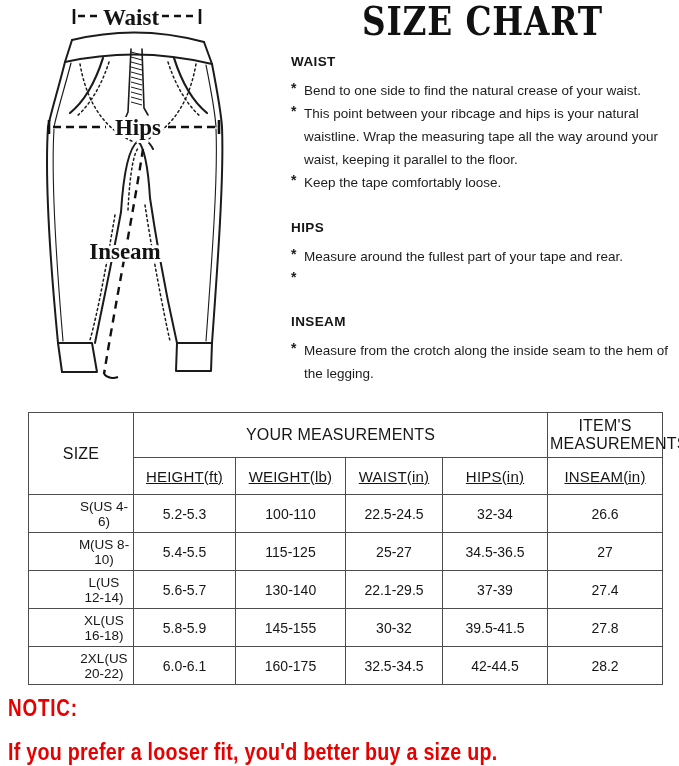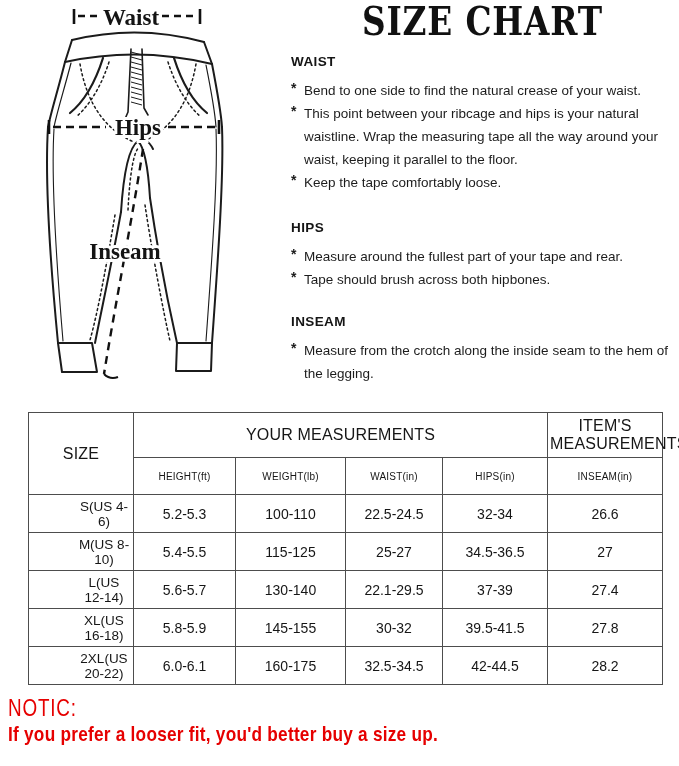--- a/index.html
+++ b/index.html
@@ -63,33 +63,33 @@
     table-layout:fixed;
     font-size:14px; color:#161616;
   }
   .size-table th, .size-table td {
     border:1px solid #4d4d4d;
     text-align:center; vertical-align:middle;
     font-weight:normal;
     padding:0 2px;
   }
   .size-table .hrow1 th { height:45px; font-size:16px; letter-spacing:.2px; }
-  .size-table .hrow2 th { height:37px; font-size:10px; letter-spacing:.2px; }
+  .size-table .hrow2 th { height:37px; font-size:15px; letter-spacing:.2px;text-decoration:underline; }
   .size-table tbody td { height:38px; }
   .size-table td.size-cell { font-size:13.5px;padding-left:48px; }
 
   
   .notice { position:absolute; left:8px; top:695px; }
   .cond { display:inline-block; transform:scaleX(.82); transform-origin:0 50%; white-space:nowrap; }
   .notice-heading {
-    font-size:23px; font-weight:normal; letter-spacing:1px; color:#e60000;
+    font-size:23px; font-weight:bold; letter-spacing:1px; color:#e60000;
   }
   .notice-text {
-    margin-top:0;
-    font-size:21px; font-weight:bold; letter-spacing:.3px; color:#e60000;
+    margin-top:16px;
+    font-size:24px; font-weight:bold; letter-spacing:.3px; color:#e60000;
   }
 </style>
 </head>
 <body>
 
 <div class="canvas">
 
   <div class="pants-wrap">
     <svg viewBox="0 0 290 400" width="290" height="400" xmlns="http://www.w3.org/2000/svg">
 
@@ -159,21 +159,21 @@
   <div class="section" id="sec-waist">
     <div class="sec-heading">WAIST</div>
     <div class="bullet"><span class="star">*</span><span>Bend to one side to find the natural crease of your waist.</span></div>
     <div class="bullet"><span class="star">*</span><span>This point between your ribcage and hips is your natural waistline. Wrap the measuring tape all the way around your waist, keeping it parallel to the floor.</span></div>
     <div class="bullet"><span class="star">*</span><span>Keep the tape comfortably loose.</span></div>
   </div>
 
   <div class="section" id="sec-hips">
     <div class="sec-heading">HIPS</div>
     <div class="bullet"><span class="star">*</span><span>Measure around the fullest part of your tape and rear.</span></div>
-    <div class="bullet"><span class="star">*</span><span>Tape should brush across both hipbones.</span></div>
+    <div class="bullet"><span class="star">*</span></div>
   </div>
 
   <div class="section" id="sec-inseam">
     <div class="sec-heading">INSEAM</div>
     <div class="bullet"><span class="star">*</span><span>Measure from the crotch along the inside seam to the hem of the legging.</span></div>
   </div>
 
   <table class="size-table">
     <colgroup>
       <col style="width:105px">

